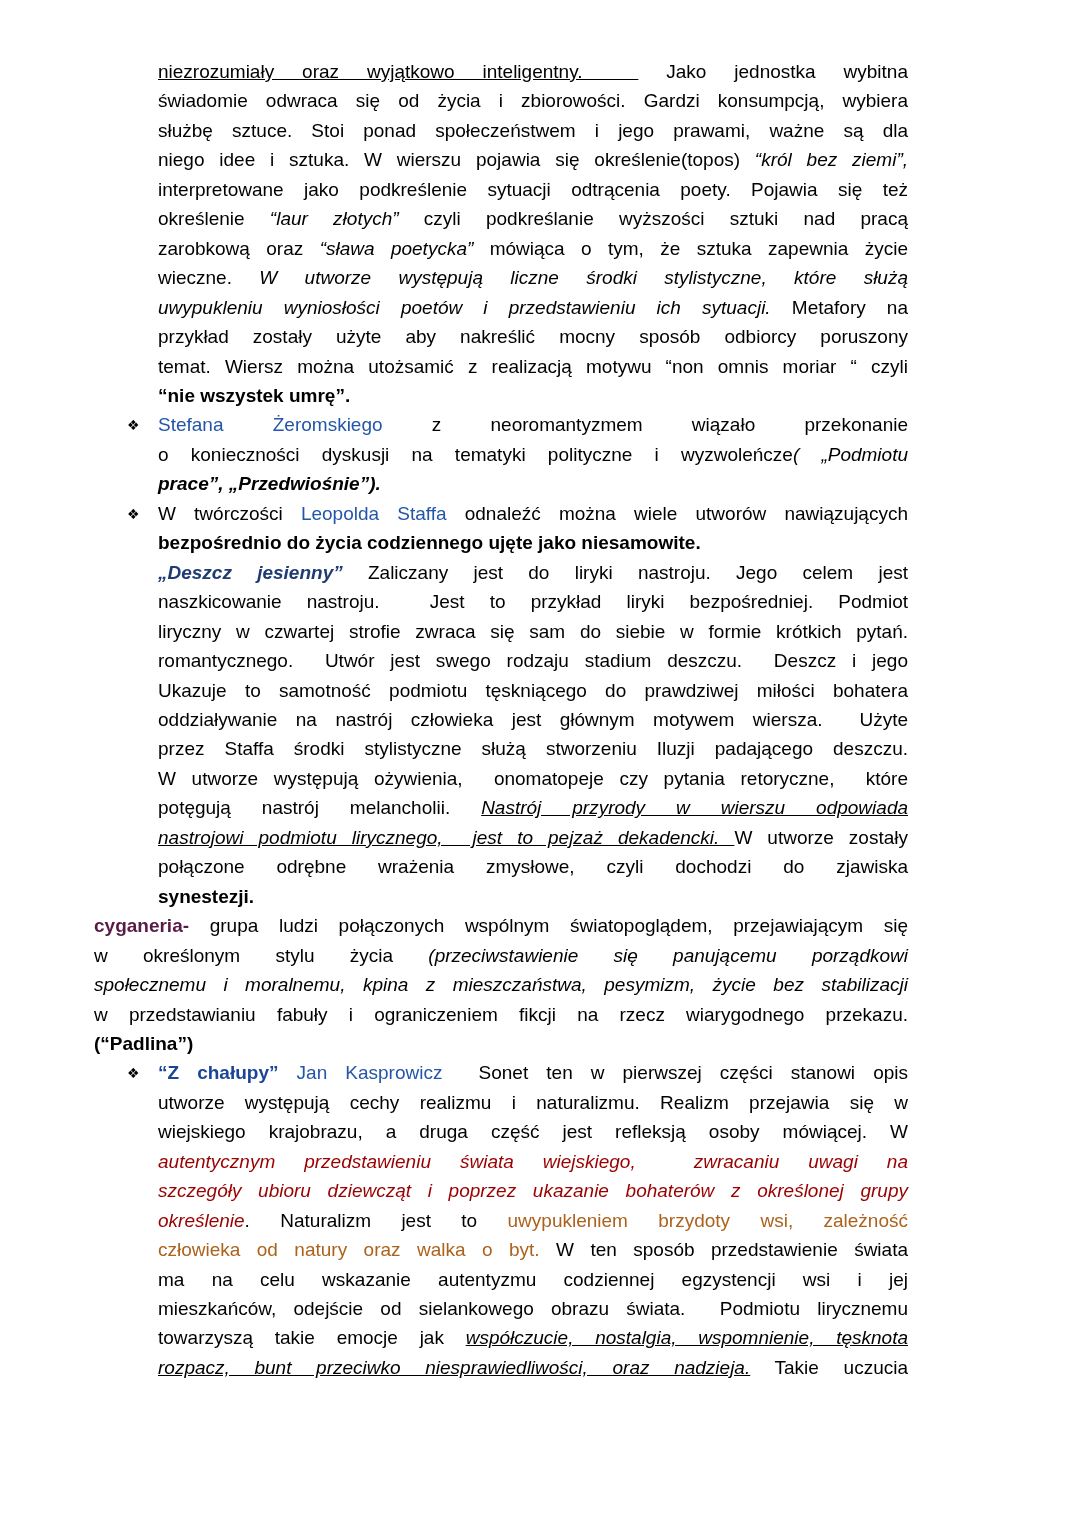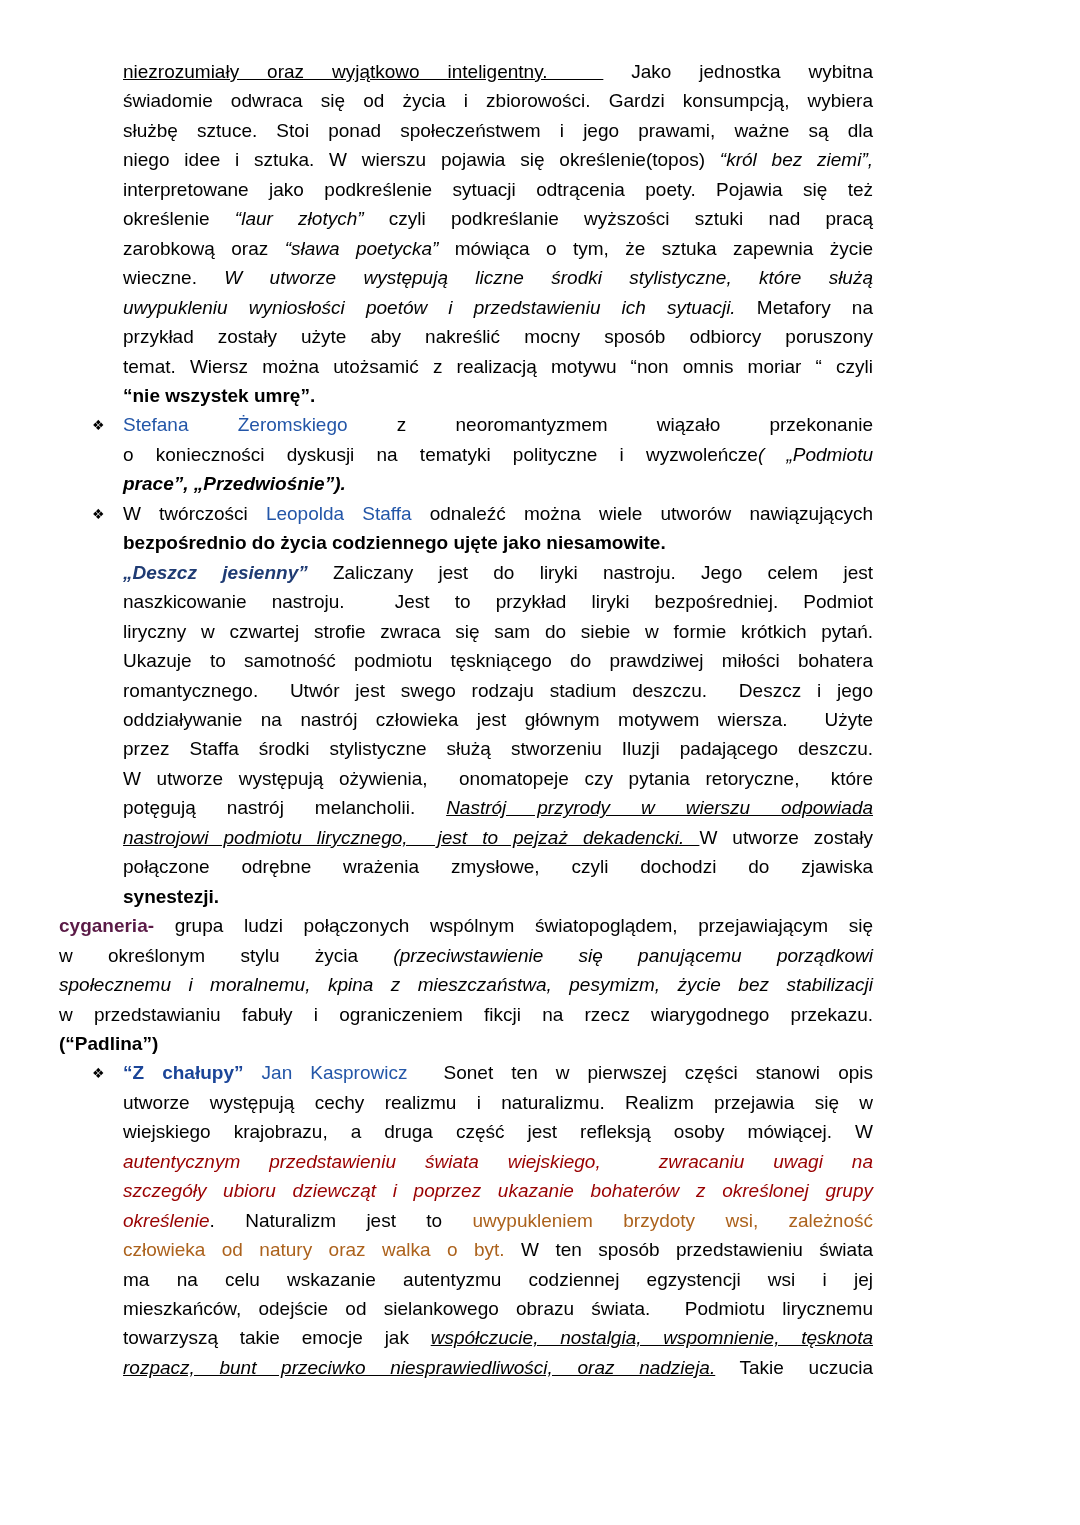--- a/index.html
+++ b/index.html
@@ -2,21 +2,21 @@
 <html style="--text: #000000; --link: #2356a8; --navy-deszcz: #1f3b73; --navy-zchalupy: #1b4598; --plum: #5a1a46; --dark-red: #990000; --orange: #ac621c;"><head>
 <meta charset="utf-8">
 <style>
   html,body{margin:0;padding:0;}
   body{
     width:1080px;height:1525px;overflow:hidden;
     background:#ffffff;
     font-family:"Liberation Sans","DejaVu Sans",sans-serif;
   }
   .doc{
-    padding:57px 133px 0 59px;
+    padding:57px 133px 0 94px;
     width:814px;
     color:var(--text,#000);
   }
   .block{margin:0;}
   .block.hang{margin-left:64px;}
   .block.main{margin-left:0;}
   .line{
     position:relative;
     font-size:19px;
     line-height:29.45px;
@@ -68,22 +68,22 @@
       <div class="line lastline"><span class="run i">prace”, „Przedwiośnie”).</span></div>
     </div>
     <div class="block hang">
       <div class="line"><span class="bullet-marker">❖</span><span class="run r">W twórczości </span><span class="run link">Leopolda Staffa</span><span class="run r"> odnaleźć można wiele utworów nawiązujących</span></div>
       <div class="line lastline"><span class="run r">bezpośrednio do życia codziennego ujęte jako niesamowite.</span></div>
     </div>
     <div class="block hang">
       <div class="line"><span class="run dnavy">„Deszcz jesienny”</span><span class="run r"> Zaliczany jest do liryki nastroju. Jego celem jest</span></div>
       <div class="line"><span class="run r">naszkicowanie nastroju.&nbsp; Jest to przykład liryki bezpośredniej. Podmiot</span></div>
       <div class="line"><span class="run r">liryczny w czwartej strofie zwraca się sam do siebie w formie krótkich pytań.</span></div>
+      <div class="line"><span class="run r">romantycznego.&nbsp; Utwór jest swego rodzaju stadium deszczu.&nbsp; Deszcz i jego</span></div>
       <div class="line"><span class="run r">Ukazuje to samotność podmiotu tęskniącego do prawdziwej miłości bohatera</span></div>
-      <div class="line"><span class="run r">romantycznego.&nbsp; Utwór jest swego rodzaju stadium deszczu.&nbsp; Deszcz i jego</span></div>
       <div class="line"><span class="run r">oddziaływanie na nastrój człowieka jest głównym motywem wiersza.&nbsp; Użyte</span></div>
       <div class="line"><span class="run r">przez Staffa środki stylistyczne służą stworzeniu Iluzji padającego deszczu.</span></div>
       <div class="line"><span class="run r">W utworze występują ożywienia,&nbsp; onomatopeje czy pytania retoryczne,&nbsp; które</span></div>
       <div class="line"><span class="run r">potęgują nastrój melancholii. </span><span class="run iu">Nastrój przyrody w wierszu odpowiada</span></div>
       <div class="line"><span class="run iu">nastrojowi podmiotu lirycznego,&nbsp; jest to pejzaż dekadencki.&nbsp;</span><span class="run r">W utworze zostały</span></div>
       <div class="line"><span class="run r">połączone odrębne wrażenia zmysłowe, czyli dochodzi do zjawiska</span></div>
       <div class="line lastline"><span class="run r">synestezji.</span></div>
     </div>
     <div class="block main">
       <div class="line"><span class="run plum">cyganeria-</span><span class="run r"> grupa ludzi połączonych wspólnym światopoglądem, przejawiającym się</span></div>
@@ -94,19 +94,19 @@
       <div class="line"><span class="run r">w przedstawianiu fabuły i ograniczeniem fikcji na rzecz wiarygodnego przekazu.</span></div>
       <div class="line lastline"><span class="run r">(“Padlina”)</span></div>
     </div>
     <div class="block hang">
       <div class="line"><span class="bullet-marker">❖</span><span class="run znavy">“Z chałupy”</span><span class="run r"> </span><span class="run link">Jan Kasprowicz</span><span class="run r">&nbsp; Sonet ten w pierwszej części stanowi opis</span></div>
       <div class="line"><span class="run r">utworze występują cechy realizmu i naturalizmu. Realizm przejawia się w</span></div>
       <div class="line"><span class="run r">wiejskiego krajobrazu, a druga część jest refleksją osoby mówiącej. W</span></div>
       <div class="line"><span class="run red">autentycznym przedstawieniu świata wiejskiego,&nbsp; zwracaniu uwagi na</span></div>
       <div class="line"><span class="run red">szczegóły ubioru dziewcząt i poprzez ukazanie bohaterów z określonej grupy</span></div>
       <div class="line"><span class="run red">określenie</span><span class="run r">. Naturalizm jest to </span><span class="run or">uwypukleniem brzydoty wsi, zależność</span></div>
-      <div class="line"><span class="run or">człowieka od natury oraz walka o byt.</span><span class="run r"> W ten sposób przedstawieniu świata</span></div>
+      <div class="line"><span class="run or">człowieka od natury oraz walka o byt.</span><span class="run r"> W ten sposób przedstawienie świata</span></div>
       <div class="line"><span class="run r">ma na celu wskazanie autentyzmu codziennej egzystencji wsi i jej</span></div>
       <div class="line"><span class="run r">mieszkańców, odejście od sielankowego obrazu świata.&nbsp; Podmiotu lirycznemu</span></div>
       <div class="line"><span class="run r">towarzyszą takie emocje jak </span><span class="run iu">współczucie, nostalgia, wspomnienie, tęsknota</span></div>
       <div class="line"><span class="run iu">rozpacz, bunt przeciwko niesprawiedliwości, oraz nadzieja.</span><span class="run r"> Takie uczucia</span></div>
     </div>
   </div>
 
 </body></html>

